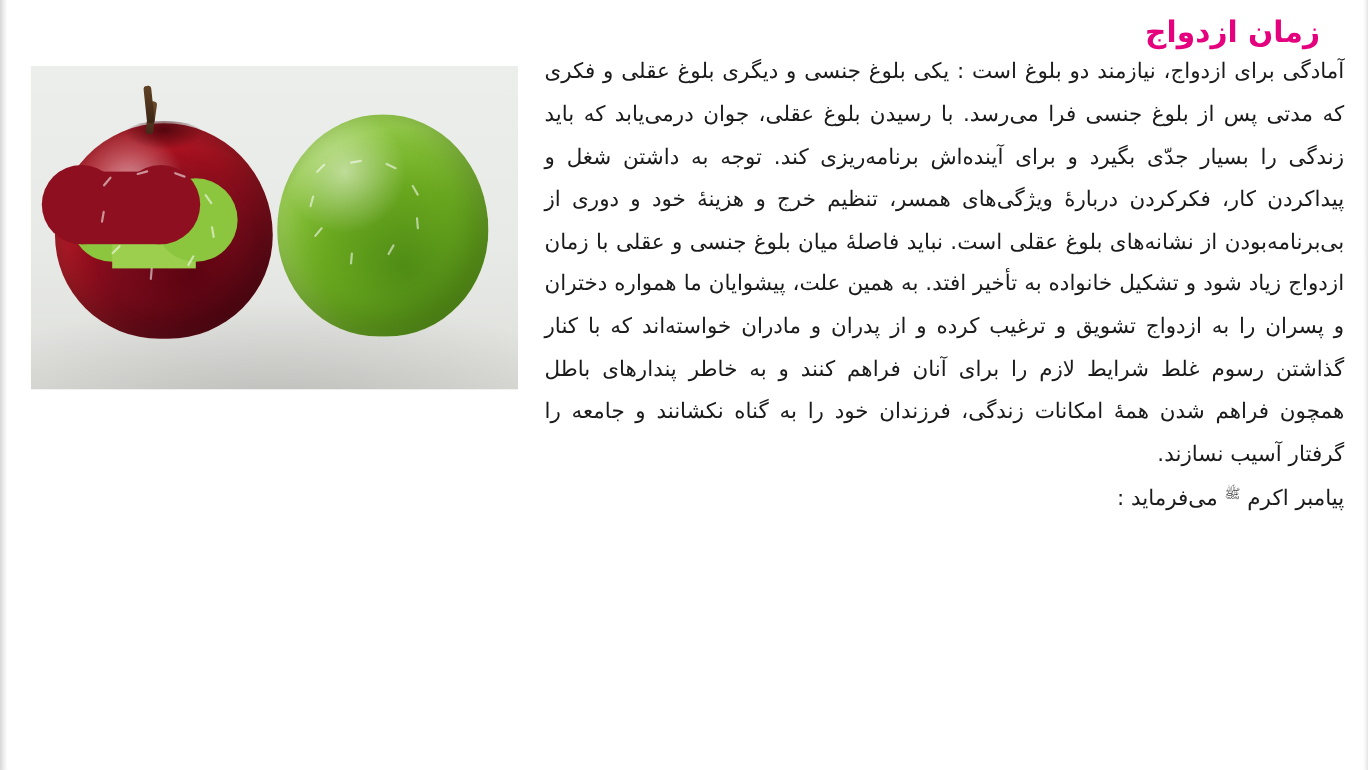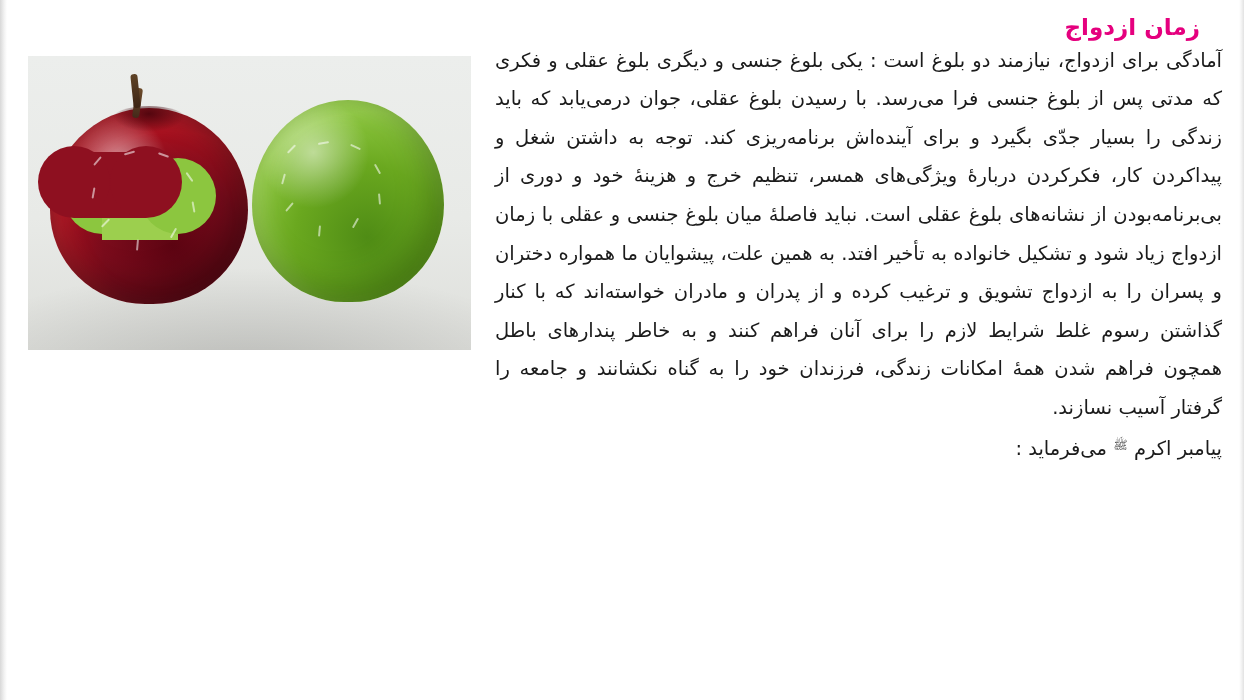--- a/index.html
+++ b/index.html
@@ -37,21 +37,21 @@
   .content {
     position: absolute;
     left: 28px;
     right: 22px;
     top: 0;
     bottom: 0;
   }
 
   .heading {
     color: #e5007e;
-    font-size: 23px;
+    font-size: 27px;
     font-weight: bold;
     text-align: right;
     letter-spacing: 0px;
     margin: 14px 22px 0 0;
     line-height: 1.2;
     direction: rtl;
   }
 
   .body-text {
     direction: rtl;

